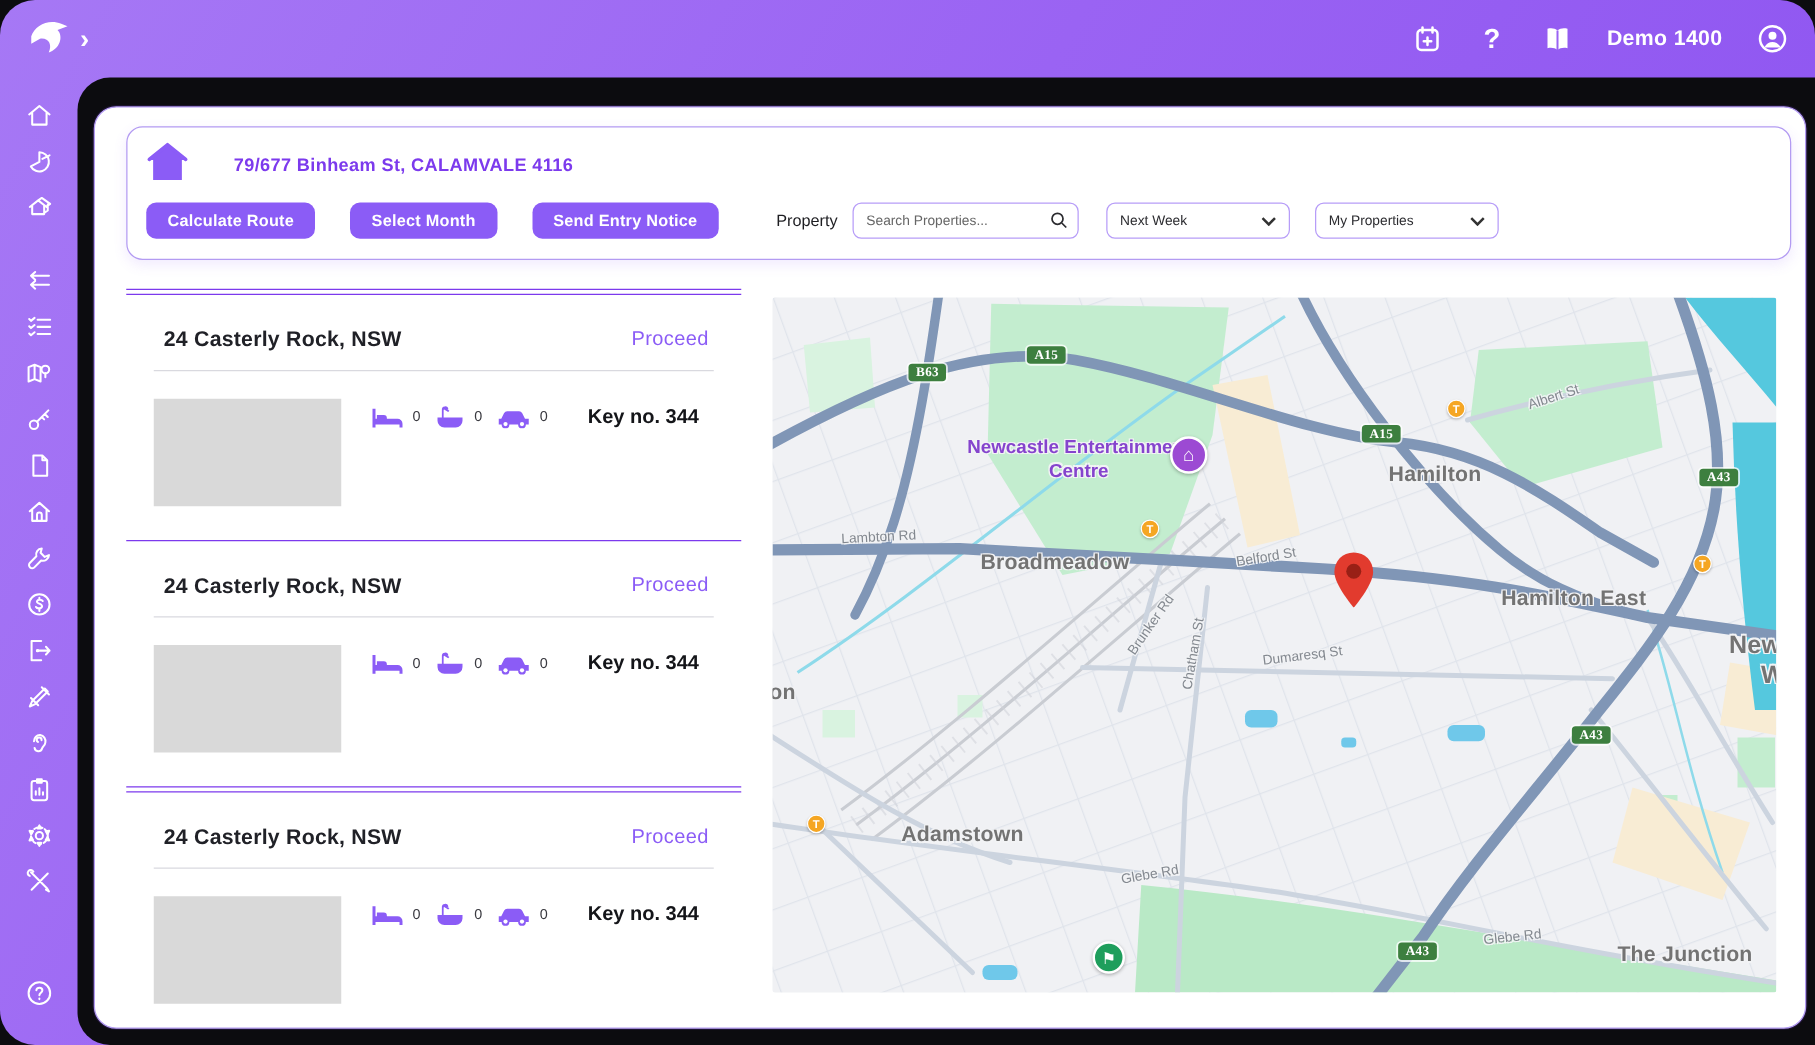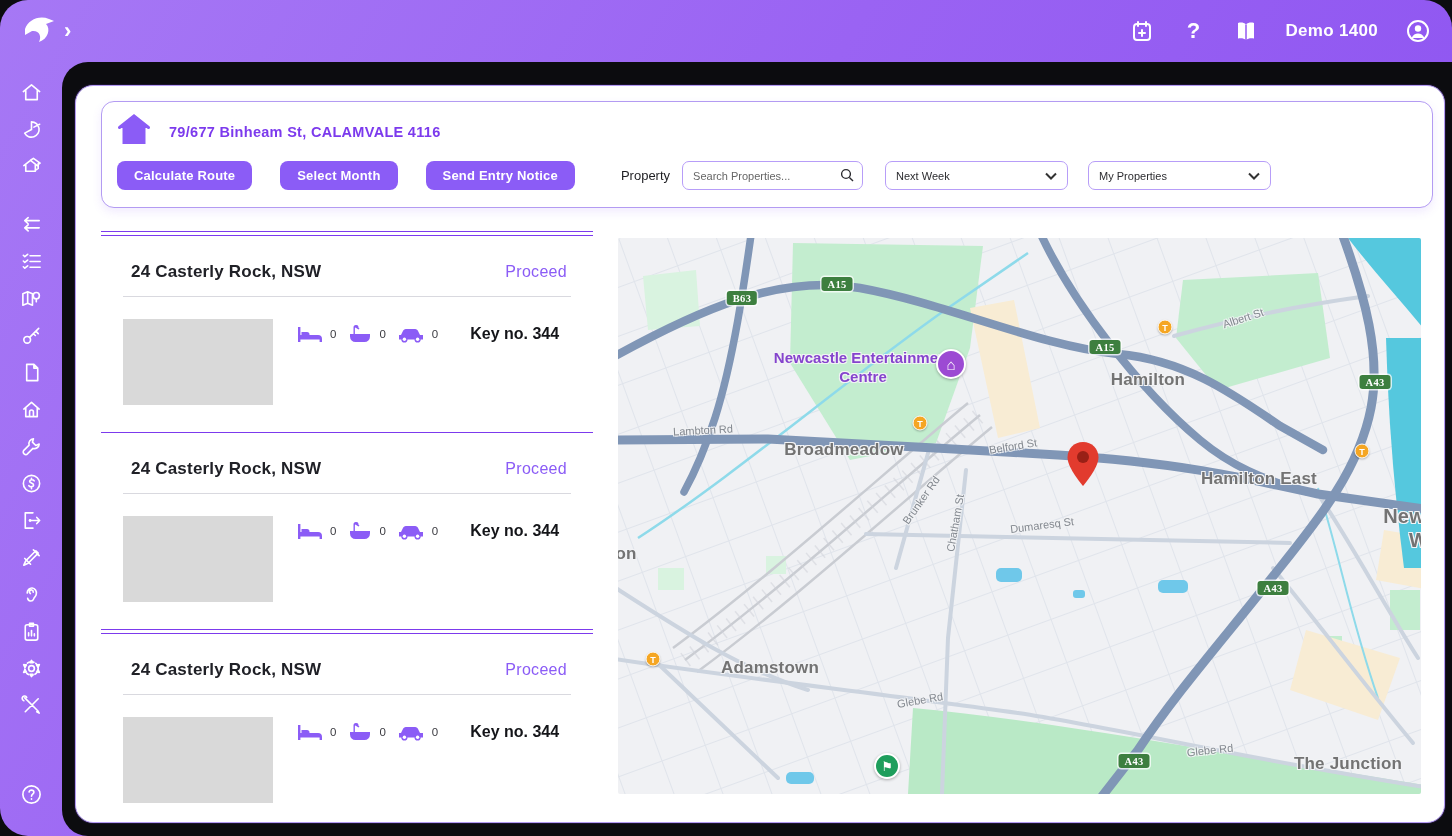--- a/index.html
+++ b/index.html
@@ -34,34 +34,34 @@
 
   
   .card { position:absolute; left:75px; top:85px; width:1370px; height:738px; background:#fff;
           border:1px solid #b39bf2; border-radius:18px; overflow:hidden;
           box-shadow:0 0 0 1px rgba(124,58,237,.15); }
 
   
   .hdr { position:absolute; left:25px; top:15px; width:1332px; height:107px; background:#fff;
          border:1px solid #b39bf2; border-radius:13px; padding:12px 15px;
          box-shadow:0 4px 10px rgba(140,92,246,.12); }
-  .hdr-top { display:flex; align-items:center; gap:18px; }
+  .hdr-top { display:flex; align-items:center; gap:36px; }
   .hdr-home svg { width:34px; height:32px; fill:#8b5cf6; }
   .hdr-addr { color:#7c3aed; font-weight:700; font-size:14.5px; letter-spacing:.3px; }
   .hdr-row { display:flex; align-items:center; margin-top:11px; }
   .btn { background:#8b5cf6; color:#fff; border:none; border-radius:8px; height:29px;
          padding:0 17px; font-family:inherit; font-size:13px; font-weight:700;
          letter-spacing:.2px; cursor:pointer; margin-right:28px; }
   .prop-lbl { font-size:13px; color:#1e1e22; margin:0 12px 1px 18px; }
   .search-wrap { position:relative; margin-right:22px; }
   .search-wrap input { width:181px; height:29px; border:1.5px solid #b79df8; border-radius:7px;
                        padding:0 28px 0 10px; font-family:inherit; font-size:11px; color:#333; outline:none; }
   .search-wrap input::placeholder { color:#666; }
   .search-ic { position:absolute; right:9px; top:7px; width:14px; height:14px; }
-  .dd { width:183px; height:29px; border:1.5px solid #b79df8; border-radius:7px; display:flex;
+  .dd { width:147px; height:29px; border:1.5px solid #b79df8; border-radius:7px; display:flex;
         align-items:center; padding:0 10px; font-size:11px; color:#2c2c30; margin-right:20px;
         cursor:pointer; background:#fff; }
   .dd span { flex:1; }
   .dd svg { width:12px; height:8px; stroke:#333; stroke-width:2; fill:none; }
 
   
   .plist { position:absolute; left:25px; top:145px; width:492px;text-align:center; }
   .sep2 { height:5px; border-top:1.5px solid #7c3aed; border-bottom:1.5px solid #7c3aed; }
   .sep1 { border-top:1.5px solid #7c3aed; }
   .pcard { }

